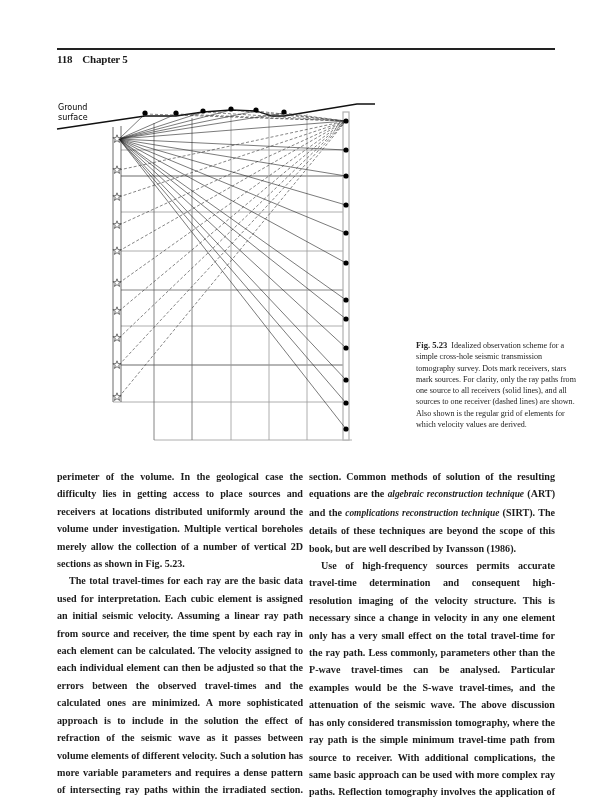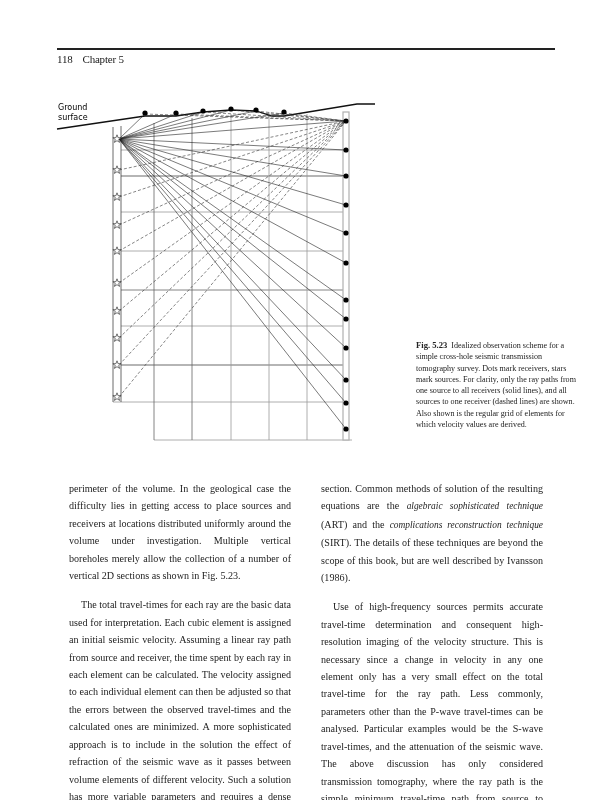--- a/index.html
+++ b/index.html
@@ -1,26 +1,26 @@
 <!DOCTYPE html>
 <html><head>
 <meta charset="utf-8">
 <style>
   html, body { margin: 0; padding: 0; background: #ffffff; }
   body { width: 613px; height: 800px; position: relative; overflow: hidden; color: #1a1a1a; }
   .rule { position: absolute; left: 57px; top: 48px; width: 498px; height: 1.5px; background: #222; }
-  .running-head { position: absolute; left: 57px; top: 53px; font-family: "Liberation Serif", serif; font-weight: normal; font-size: 11px; letter-spacing: -0.2px; }
+  .running-head { position: absolute; left: 57px; top: 53px; font-family: "Liberation Serif", serif; font-weight: bold; font-size: 11px; letter-spacing: -0.2px; }
   .running-head .chap { margin-left: 10px; }
   .figure { position: absolute; left: 0; top: 0; width: 613px; height: 460px; }
   .caption { position: absolute; left: 398px; top: 340px; width: 160px; font-family: "Liberation Serif", serif; font-size: 8.1px; line-height: 11.3px; color: #222; margin-left: 18px; }
   .caption .figno { font-weight: bold; margin-right: 4px; font-size: 8.6px; }
   .col { position: absolute; top: 468px; width: 246px; font-family: "Liberation Serif", serif; font-size: 10.1px; line-height: 17.4px; color: #1c1c1c; text-align: justify; }
   .col.left { left: 57px; }
   .col.right { left: 309px; }
-  .col p { margin: 12px; }
+  .col p { margin: 0; font-weight: bold; }
   .col p.indent { text-indent: 12px; }
   .col i { font-size: 9.4px; }
   .ground-label { font-family: "DejaVu Sans", sans-serif; font-size: 8px; }
 </style>
 </head>
 <body>
 
 <div class="rule"></div>
 <div class="running-head">
   <span>118</span><span class="chap">Chapter 5</span>
@@ -138,15 +138,15 @@
 <div class="caption">
   <span class="figno">Fig. 5.23</span><span>Idealized observation scheme for a simple cross-hole seismic transmission tomography survey. Dots mark receivers, stars mark sources. For clarity, only the ray paths from one source to all receivers (solid lines), and all sources to one receiver (dashed lines) are shown. Also shown is the regular grid of elements for which velocity values are derived.</span>
 </div>
 
 <div class="col left">
   <p>perimeter of the volume. In the geological case the difficulty lies in getting access to place sources and receivers at locations distributed uniformly around the volume under investigation. Multiple vertical boreholes merely allow the collection of a number of vertical 2D sections as shown in Fig. 5.23.</p>
   <p class="indent">The total travel-times for each ray are the basic data used for interpretation. Each cubic element is assigned an initial seismic velocity. Assuming a linear ray path from source and receiver, the time spent by each ray in each element can be calculated. The velocity assigned to each individual element can then be adjusted so that the errors between the observed travel-times and the calculated ones are minimized. A more sophisticated approach is to include in the solution the effect of refraction of the seismic wave as it passes between volume elements of different velocity. Such a solution has more variable parameters and requires a dense pattern of intersecting ray paths within the irradiated section. Note that the calculation of the true ray path is very difficult. It cannot be found by applying Snell's Law at the element boundaries, since these boundaries have no physical</p>
 </div>
 
 <div class="col right">
-  <p><span>section. Common methods of solution of the resulting equations are the </span><i>algebraic sophisticated technique</i><span> (ART) and the </span><i>complications reconstruction technique</i><span> (SIRT). The details of these techniques are beyond the scope of this book, but are well described by Ivansson (1986).</span></p>
+  <p><span>section. Common methods of solution of the resulting equations are the </span><i>algebraic reconstruction technique</i><span> (ART) and the </span><i>complications reconstruction technique</i><span> (SIRT). The details of these techniques are beyond the scope of this book, but are well described by Ivansson (1986).</span></p>
   <p class="indent">Use of high-frequency sources permits accurate travel-time determination and consequent high-resolution imaging of the velocity structure. This is necessary since a change in velocity in any one element only has a very small effect on the total travel-time for the ray path. Less commonly, parameters other than the P-wave travel-times can be analysed. Particular examples would be the S-wave travel-times, and the attenuation of the seismic wave. The above discussion has only considered transmission tomography, where the ray path is the simple minimum travel-time path from source to receiver. With additional complications, the same basic approach can be used with more complex ray paths. Reflection tomography involves the application of tomographic principles to reflected seismic waves. While it is considerably more complex than conventional seismic reflection processing, in areas of complex structure, par-</p>
 </div>
 
 </body></html>

